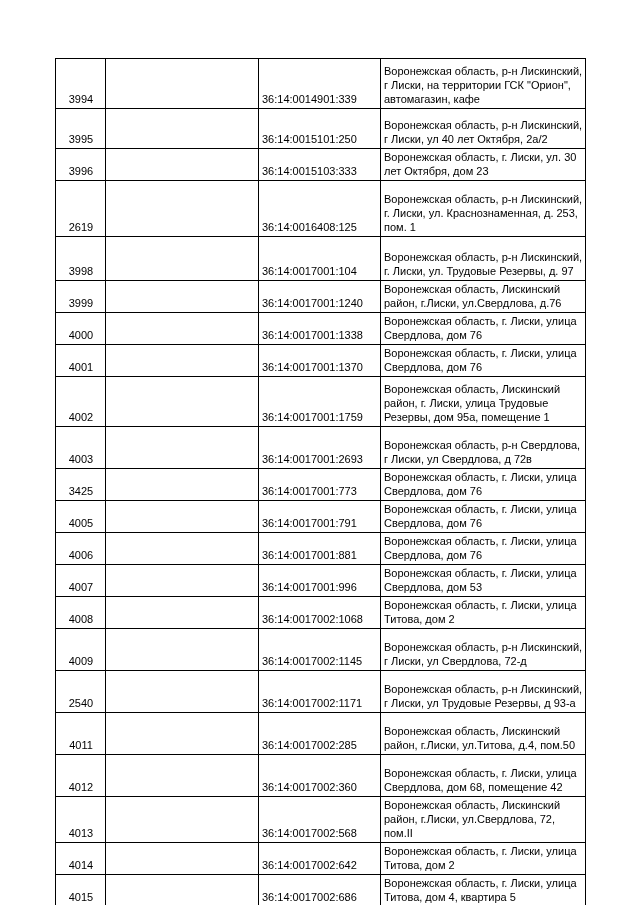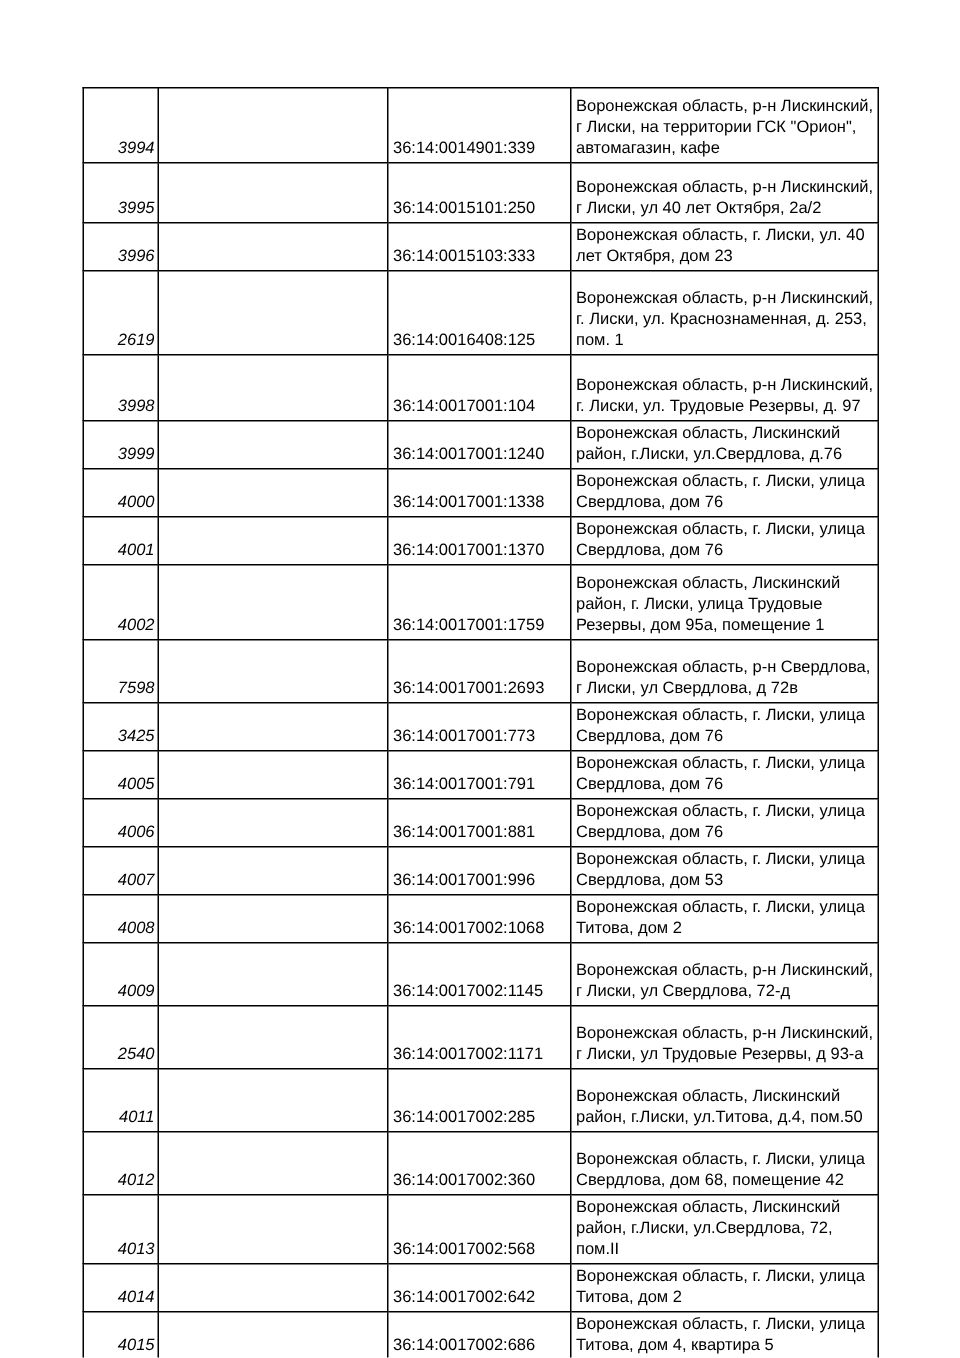--- a/index.html
+++ b/index.html
@@ -29,23 +29,22 @@
     line-height: 14px;
   }
   table.records td {
     border: 1px solid #000000;
     vertical-align: bottom;
     padding: 1px 2px 2px 3px;
     overflow: hidden;
     word-wrap: break-word;
   }
   td.num-cell {
-    text-align: right;
+    text-align: center;
     padding-right: 8px;
-    font-style: italic;
   }
   td.blank-cell {
     background: #ffffff;
   }
   col.c-num   { width: 50px; }
   col.c-blank { width: 153px; }
   col.c-cad   { width: 122px; }
   col.c-addr  { width: 205px; }
 </style>
 </head>
@@ -86,21 +85,21 @@
   </tr>
         <tr style="height: 30px;">
     <td class="num-cell">
       <span>3996</span>
     </td>
     <td class="blank-cell"></td>
     <td class="cad-cell">
       <span>36:14:0015103:333</span>
     </td>
     <td class="addr-cell">
-      <span>Воронежская область, г. Лиски, ул. 40 лет Октября, дом 23</span>
+      <span>Воронежская область, г. Лиски, ул. 30 лет Октября, дом 23</span>
     </td>
   </tr>
         <tr style="height: 56px;">
     <td class="num-cell">
       <span>2619</span>
     </td>
     <td class="blank-cell"></td>
     <td class="cad-cell">
       <span>36:14:0016408:125</span>
     </td>
@@ -163,21 +162,21 @@
     <td class="blank-cell"></td>
     <td class="cad-cell">
       <span>36:14:0017001:1759</span>
     </td>
     <td class="addr-cell">
       <span>Воронежская область, Лискинский район, г. Лиски, улица Трудовые Резервы, дом 95а, помещение 1</span>
     </td>
   </tr>
         <tr style="height: 42px;">
     <td class="num-cell">
-      <span>7598</span>
+      <span>4003</span>
     </td>
     <td class="blank-cell"></td>
     <td class="cad-cell">
       <span>36:14:0017001:2693</span>
     </td>
     <td class="addr-cell">
       <span>Воронежская область, р-н Свердлова, г Лиски, ул Свердлова, д 72в</span>
     </td>
   </tr>
         <tr style="height: 30px;">

